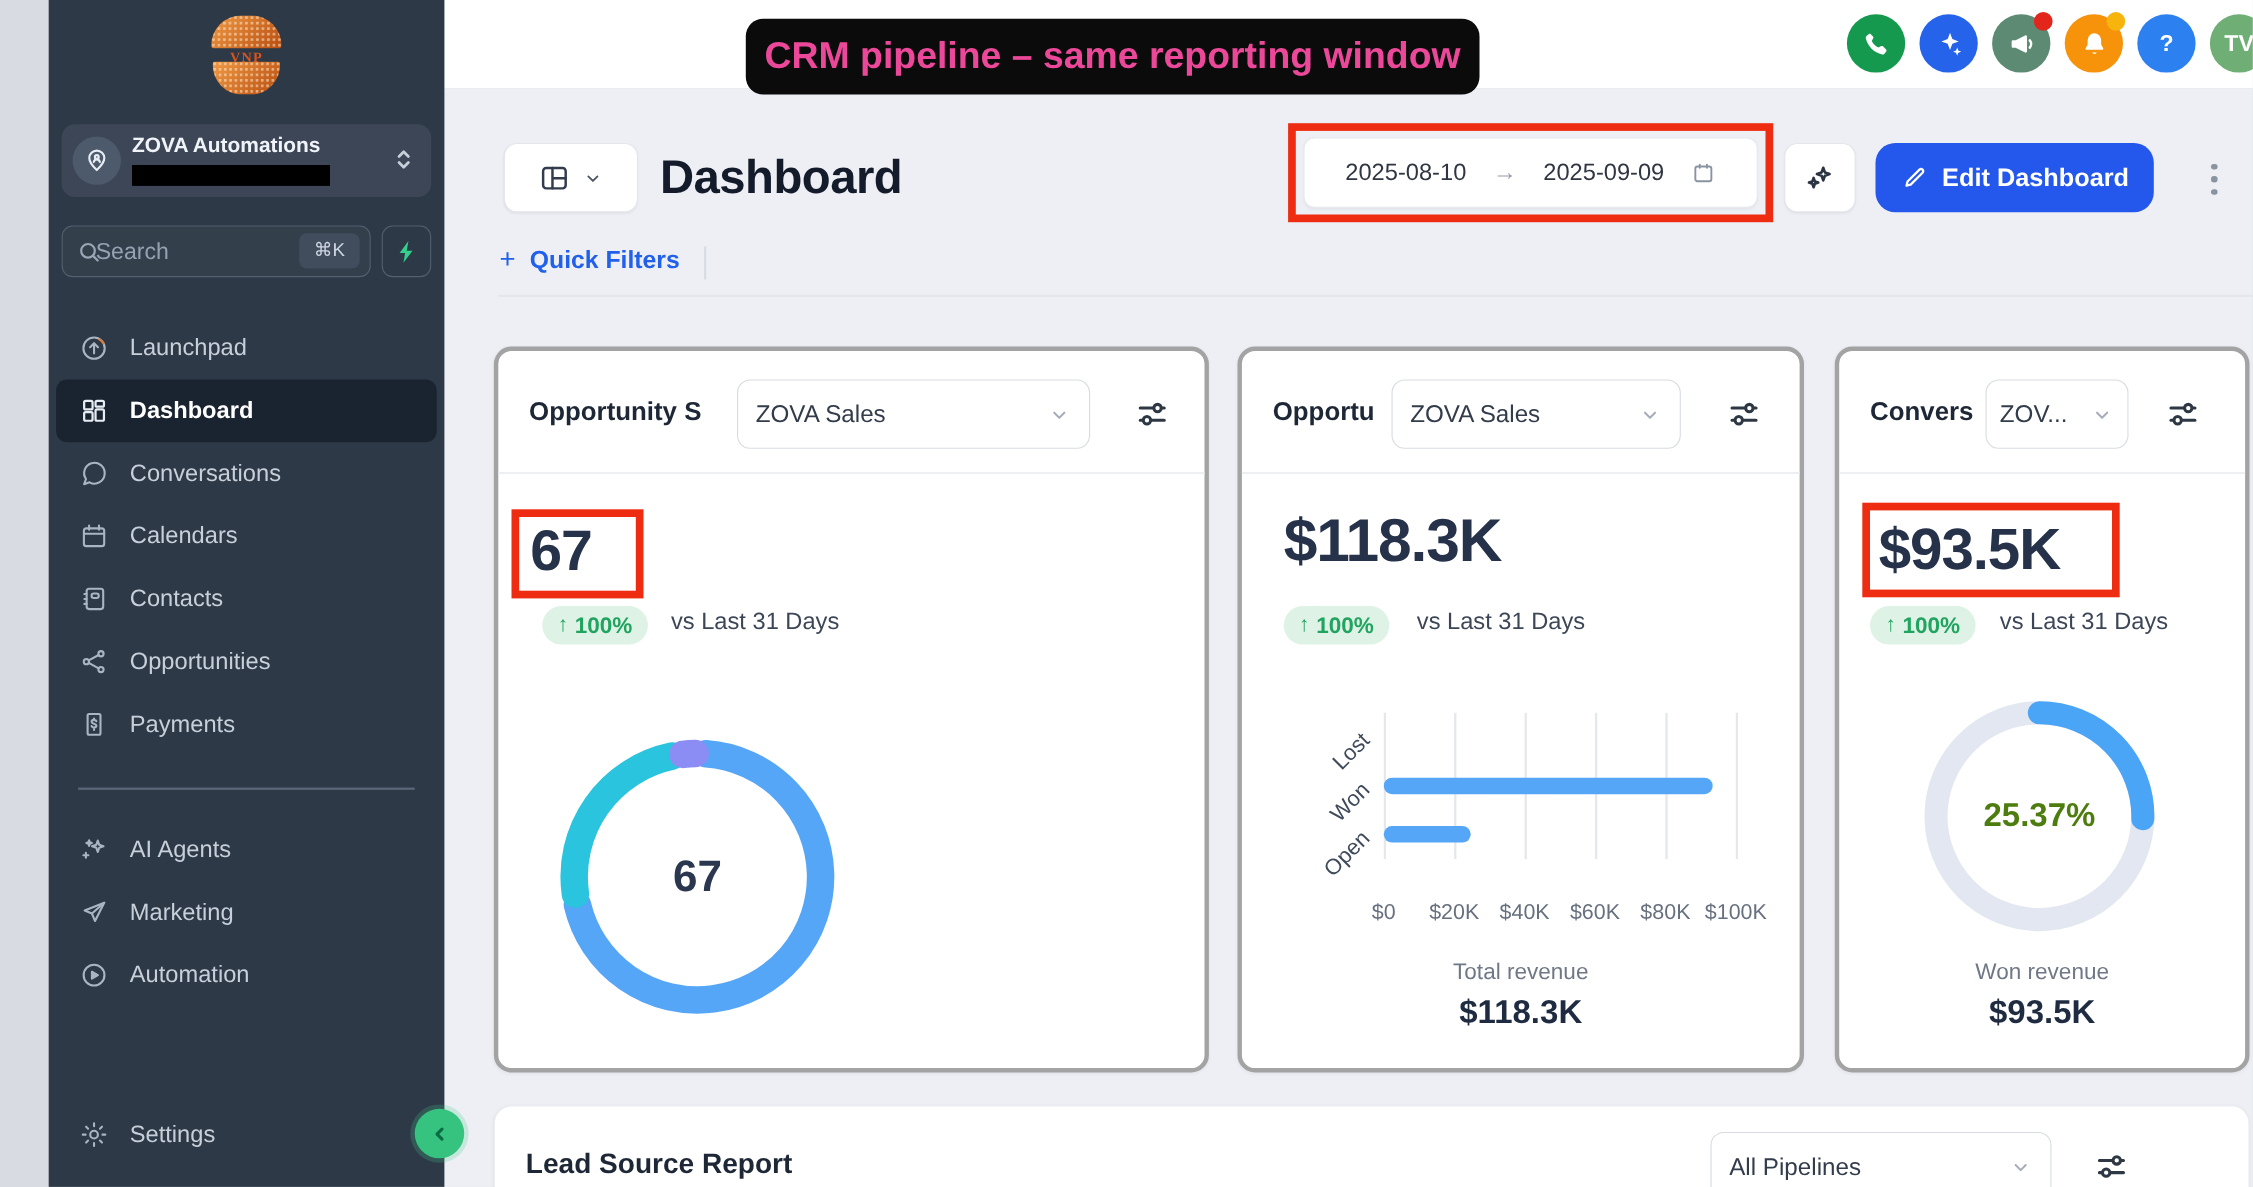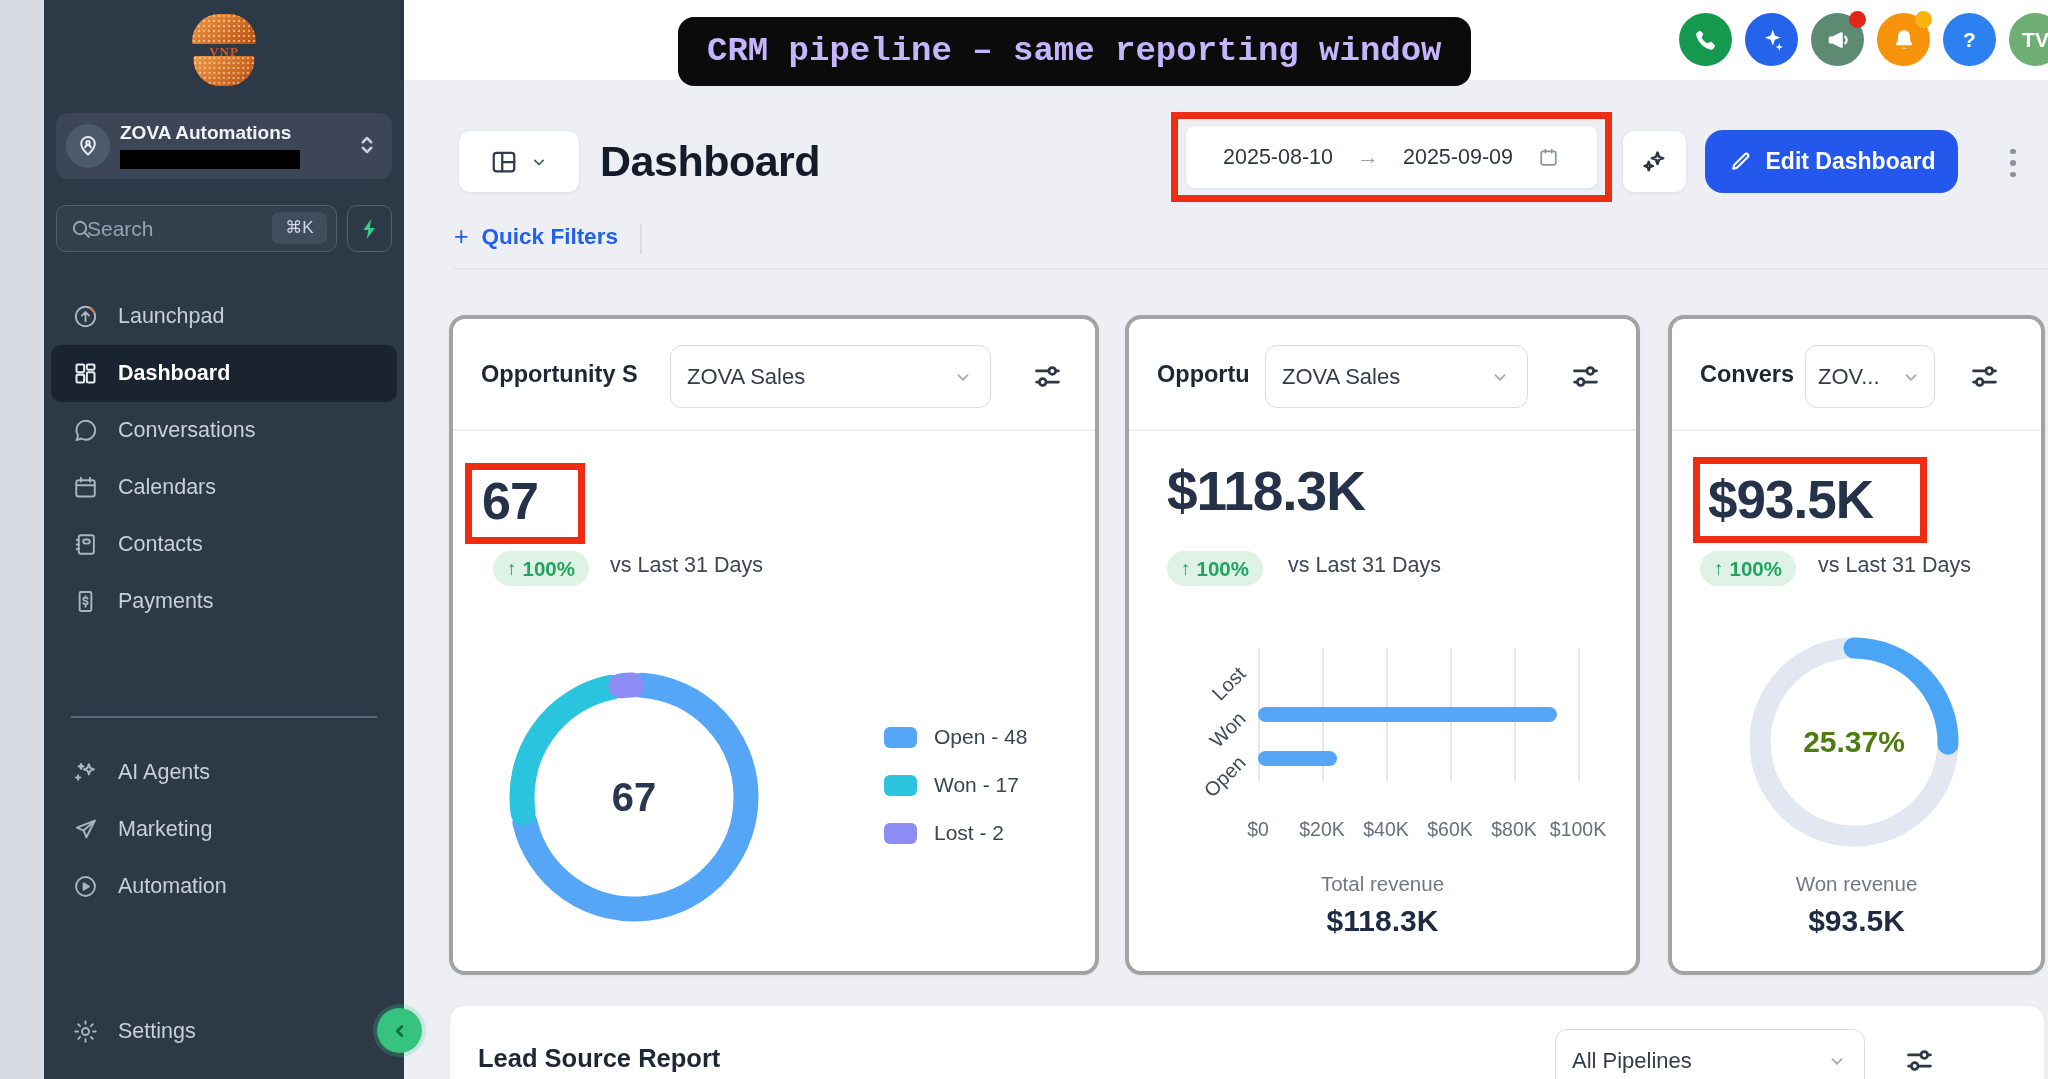--- a/index.html
+++ b/index.html
@@ -48,22 +48,22 @@
   .nav-item.active .ic{color:#e8edf3;}
   .side-divider{position:absolute;left:27px;top:716px;width:306px;height:1.5px;background:#5b6778;}
   .settings-row{position:absolute;left:0;top:1003px;width:360px;}
   .collapse-btn{position:absolute;left:333px;top:1008px;width:45px;height:45px;border-radius:50%;
       background:#35c37f;z-index:6;display:flex;align-items:center;justify-content:center;color:#0e7c4e;
       box-shadow:0 0 0 4px rgba(62,207,142,.22);}
   .collapse-btn .ic{width:22px;height:22px;color:#0b6b43;}
 
   
   .topbar{position:absolute;left:360px;top:0;width:1688px;height:80px;background:#fff;border-bottom:1px solid #e9ebef;}
-  .banner{position:absolute;left:634px;top:17px;height:69px;padding:0 29px;background:#0b0b0c;border-radius:16px;
-      color:#c4b5fd;font-size:34px;font-weight:700;line-height:69px;white-space:nowrap;z-index:5;font-family:Liberation Mono, monospace;}
+  .banner{position:absolute;left:634px;top:17px;height:69px;padding:0 17px;background:#0b0b0c;border-radius:16px;
+      color:#ec4899;font-size:34px;font-weight:700;line-height:69px;white-space:nowrap;z-index:5;}
   .tb-icons{position:absolute;right:30px;top:13px;display:flex;gap:13px;z-index:5;}
   .tb-circle{position:relative;width:53px;height:53px;border-radius:50%;display:flex;align-items:center;justify-content:center;
       color:#fff;font-weight:700;font-size:21px;cursor:pointer;}
   .tb-circle .ic{width:30px;height:30px;}
   .tb-badge{position:absolute;top:-2px;right:-2px;width:17px;height:17px;border-radius:50%;}
 
   
   .view-btn{position:absolute;left:414px;top:130px;width:122px;height:63px;background:#fff;border:1.5px solid #e3e6ea;
       border-radius:12px;box-sizing:border-box;display:flex;align-items:center;justify-content:center;gap:10px;
       box-shadow:0 1px 2px rgba(16,24,40,.05);color:#323c4d;}
@@ -218,20 +218,29 @@
         <div class="nav-item">
           <span class="ic"><svg viewBox="0 0 24 24" width="100%" height="100%" fill="none" stroke="currentColor" stroke-width="1.7" stroke-linecap="round" stroke-linejoin="round">
               <rect x="6" y="3.8" width="13.4" height="16.4" rx="2"></rect>
               <path d="M6 8H4.2M6 12H4.2M6 16H4.2"></path>
               <rect x="10" y="7.6" width="5.8" height="3.6" rx="1.8"></rect>
             </svg></span>
           <span>Contacts</span>
         </div>
         <div class="nav-item">
           <span class="ic"><svg viewBox="0 0 24 24" width="100%" height="100%" fill="none" stroke="currentColor" stroke-width="1.7" stroke-linecap="round" stroke-linejoin="round">
+              <circle cx="5.8" cy="12" r="2.1"></circle>
+              <circle cx="17.6" cy="5.6" r="2.1"></circle>
+              <circle cx="17.6" cy="18.4" r="2.1"></circle>
+              <path d="M7.7 11 15.7 6.6M7.7 13l8 4.4"></path>
+            </svg></span>
+          <span>Opportunities</span>
+        </div>
+        <div class="nav-item">
+          <span class="ic"><svg viewBox="0 0 24 24" width="100%" height="100%" fill="none" stroke="currentColor" stroke-width="1.7" stroke-linecap="round" stroke-linejoin="round">
               <rect x="6.8" y="3.6" width="10.4" height="16.8" rx="1.2"></rect>
               <path d="M12 7.4v1M12 15.6v1M13.9 9.5c-.3-.7-1-1.1-1.9-1.1-1.1 0-2 .6-2 1.5 0 1.9 3.9 1.2 3.9 3.1 0 .9-.9 1.5-1.9 1.5-.9 0-1.7-.4-2-1.1"></path>
             </svg></span>
           <span>Payments</span>
         </div>
       </div>
     <div class="side-divider"></div>
     <div class="nav" id="nav-secondary">
         <div class="nav-item">
           <span class="ic"><svg viewBox="0 0 24 24" width="100%" height="100%" fill="none" stroke="currentColor" stroke-width="1.7" stroke-linecap="round" stroke-linejoin="round">
@@ -380,34 +389,20 @@
     <div class="delta-note" style="left:157px;">vs Last 31 Days</div>
 
     <div class="donut-wrap">
       <svg id="donut-svg" viewBox="0 0 272 272" width="272" height="272">
           <path d="M143.8 24.3 A112 112 0 1 1 26.9 161.4" stroke="#55A6F6" stroke-width="25" fill="none" stroke-linecap="round"></path>
           <path d="M25.1 151.8 A112 112 0 0 1 113.2 26.3" stroke="#2BC4DE" stroke-width="25" fill="none" stroke-linecap="round"></path>
           <path d="M122.8 24.8 A112 112 0 0 1 134.0 24.0" stroke="#8B8DF5" stroke-width="25" fill="none" stroke-linecap="round"></path>
         </svg>
       <div class="donut-center">67</div>
     </div>
-    <div class="legend" id="donut-legend">
-        <div class="legend-row">
-          <span class="legend-swatch" style="background: rgb(85, 166, 246);"></span>
-          <span class="legend-label">Open - 48</span>
-        </div>
-        <div class="legend-row">
-          <span class="legend-swatch" style="background: rgb(43, 196, 222);"></span>
-          <span class="legend-label">Won - 17</span>
-        </div>
-        <div class="legend-row">
-          <span class="legend-swatch" style="background: rgb(139, 141, 245);"></span>
-          <span class="legend-label">Lost - 2</span>
-        </div>
-      </div>
   </div>
 
   <div class="card" id="card-value">
     <div class="card-title">Opportu</div>
     <div class="select" style="left:136px;width:263px;">
       <span class="txt">ZOVA Sales</span>
       <span class="ch"><svg viewBox="0 0 24 24" width="100%" height="100%" fill="none" stroke="currentColor" stroke-width="2" stroke-linecap="round" stroke-linejoin="round">
             <path d="m7 10 5 5 5-5"></path>
           </svg></span>
     </div>

